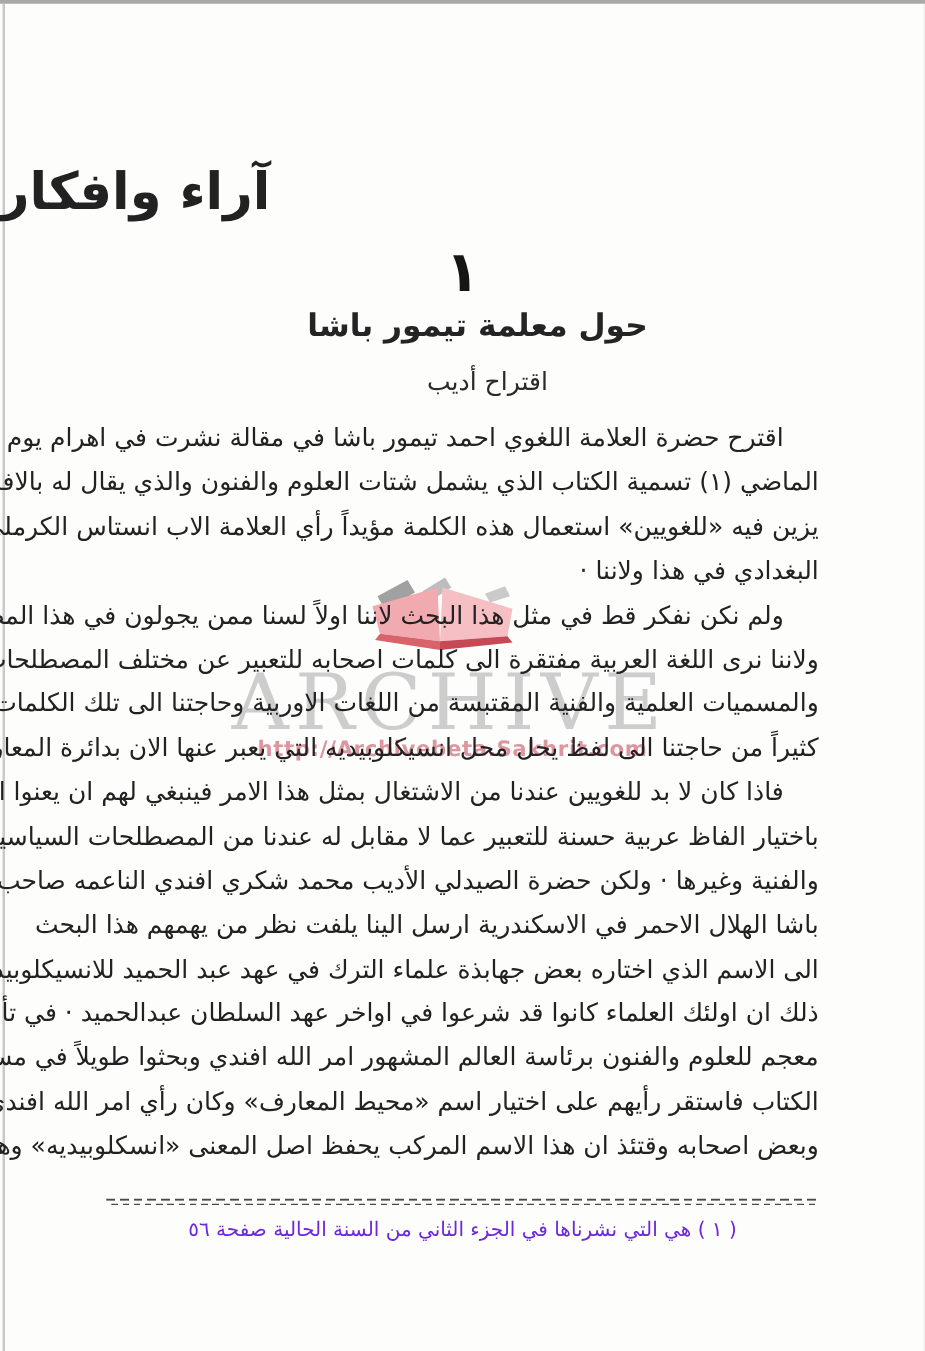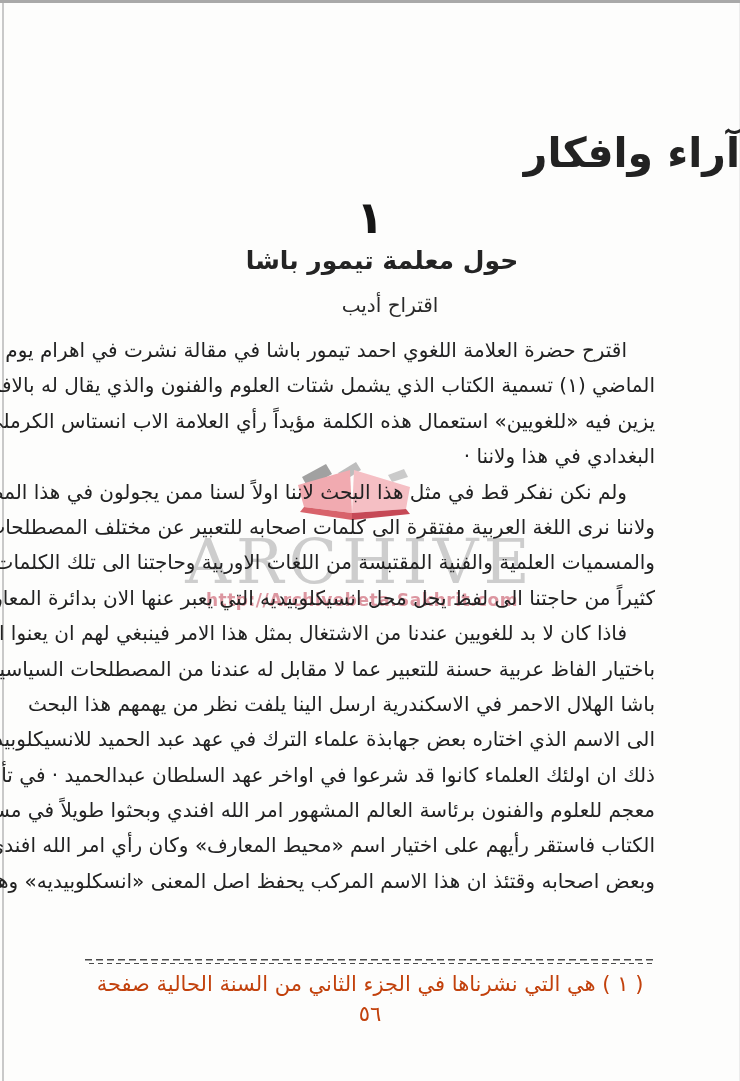--- a/index.html
+++ b/index.html
@@ -76,21 +76,21 @@
     white-space: nowrap;
   }
 
   
   .ink { position: absolute; inset: 0; z-index: 1; }
 
   .h-title {
     position: absolute;
     top: 126px; left: 0;
     width: 740px;
-    text-align: right;
+    text-align: left;
     font-size: 41px;
     font-weight: bold;
     letter-spacing: 3px;
     color: #222;
   }
   .h-num {
     position: absolute;
     top: 188px; left: 0;
     width: 740px;
     text-align: center;
@@ -152,22 +152,22 @@
     background-position: 0 0, 4px 3.5px;
     background-repeat: no-repeat, no-repeat;
   }
   .footnote {
     position: absolute;
     top: 966px;
     left: 85px;
     width: 570px;
     direction: rtl;
     text-align: center;
-    font-size: 21px;
-    color: #c2410c;
+    font-size: 16px;
+    color: #6d28d9;
     line-height: 30px;
   }
 </style>
 </head>
 <body>
 
 <div class="page">
 
   <div class="watermark">
     <svg class="wm-book" viewBox="0 0 124 72" xmlns="http://www.w3.org/2000/svg">
@@ -194,20 +194,21 @@
       <div class="line indent">اقترح حضرة العلامة اللغوي احمد تيمور باشا في مقالة نشرت في اهرام يوم الخميس</div>
       <div class="line">الماضي (١) تسمية الكتاب الذي يشمل شتات العلوم والفنون والذي يقال له بالافرنجية</div>
       <div class="line">يزين فيه «للغويين» استعمال هذه الكلمة مؤيداً رأي العلامة الاب انستاس الكرملي</div>
       <div class="line short">البغدادي في هذا ولاننا ·</div>
       <div class="line indent">ولم نكن نفكر قط في مثل هذا البحث لاننا اولاً لسنا ممن يجولون في هذا المضمار</div>
       <div class="line">ولاننا نرى اللغة العربية مفتقرة الى كلمات اصحابه للتعبير عن مختلف المصطلحات</div>
       <div class="line">والمسميات العلمية والفنية المقتبسة من اللغات الاوربية وحاجتنا الى تلك الكلمات أشد</div>
       <div class="line">كثيراً من حاجتنا الى لفظ يحل محل انسيكلوبيديه التي يعبر عنها الان بدائرة المعارف ·</div>
       <div class="line indent">فاذا كان لا بد للغويين عندنا من الاشتغال بمثل هذا الامر فينبغي لهم ان يعنوا اولاً</div>
       <div class="line">باختيار الفاظ عربية حسنة للتعبير عما لا مقابل له عندنا من المصطلحات السياسية</div>
+      <div class="line">والفنية وغيرها · ولكن حضرة الصيدلي الأديب محمد شكري افندي الناعمه صاحب</div>
       <div class="line">باشا الهلال الاحمر في الاسكندرية ارسل الينا يلفت نظر من يهمهم هذا البحث</div>
       <div class="line">الى الاسم الذي اختاره بعض جهابذة علماء الترك في عهد عبد الحميد للانسيكلوبيدية</div>
       <div class="line">ذلك ان اولئك العلماء كانوا قد شرعوا في اواخر عهد السلطان عبدالحميد · في تأليف</div>
       <div class="line">معجم للعلوم والفنون برئاسة العالم المشهور امر الله افندي وبحثوا طويلاً في مسألة تسمية</div>
       <div class="line">الكتاب فاستقر رأيهم على اختيار اسم «محيط المعارف» وكان رأي امر الله افندي</div>
       <div class="line">وبعض اصحابه وقتئذ ان هذا الاسم المركب يحفظ اصل المعنى «انسكلوبيديه» وهو</div>
     </div>
 
     <div class="footnote-rule"></div>
     <div class="footnote">( ١ ) هي التي نشرناها في الجزء الثاني من السنة الحالية صفحة ٥٦</div>

